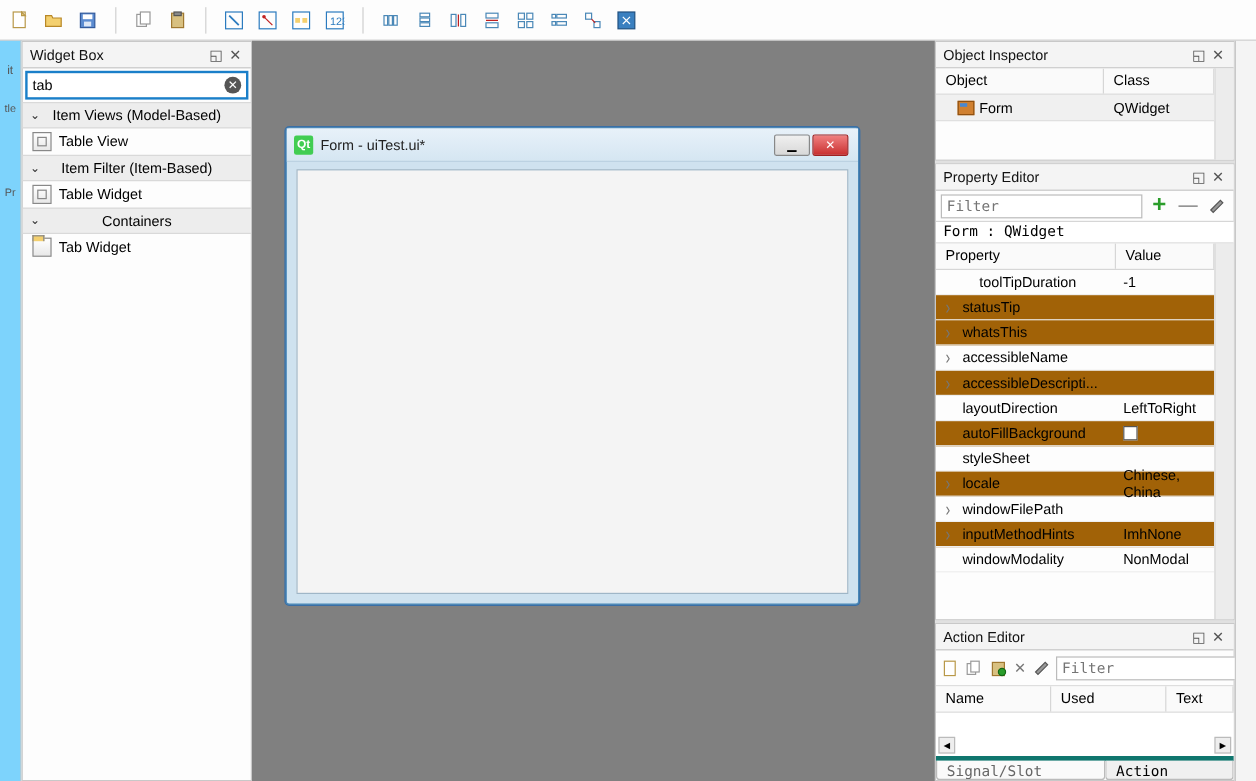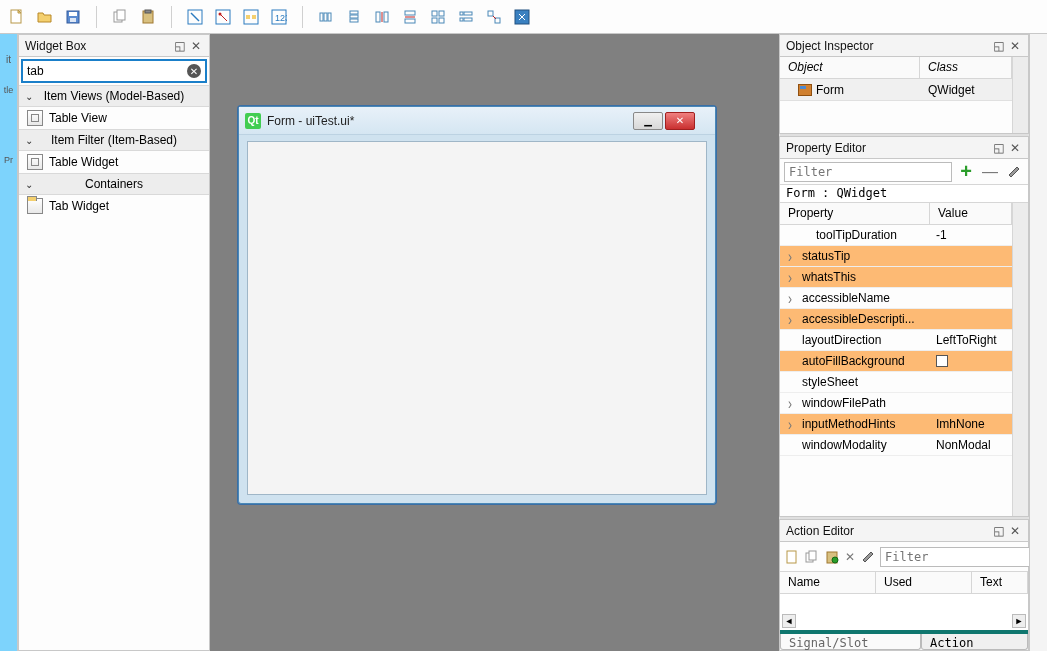--- a/index.html
+++ b/index.html
@@ -31,39 +31,39 @@
   .wb-cat { height:22px; background:#ededed; border-top:1px solid #d9d9d9; border-bottom:1px solid #d9d9d9; display:flex; align-items:center; justify-content:center; position:relative; font-size:12px; cursor:pointer;}
   .wb-cat .chev { position:absolute; left:6px; font-size:10px; color:#333;}
   .wb-item { height:22px; display:flex; align-items:center; padding:0 6px 0 8px; gap:6px; cursor:grab;}
   .wb-icon { width:16px; height:16px; border:1px solid #888; background:linear-gradient(#fff,#e8e8e8); position:relative;}
   .wb-icon.tab::before{content:"";position:absolute;top:-3px;left:-1px;width:8px;height:4px;border:1px solid #888;border-bottom:none;background:#f4d06f;}
   .wb-icon.table::after{content:"";position:absolute;left:3px;right:3px;top:3px;bottom:3px;border:1px solid #888;}
 
   
   .canvas-area { flex:1; background:#808080; position:relative; overflow:hidden;}
   .form-window { position:absolute; left:28px; top:72px; width:478px; height:398px; background:#cfe2ef; border:1px solid #4a88b7; border-radius:3px; box-shadow:0 0 0 1px #3a6ea5;}
-  .form-titlebar { height:28px; background:linear-gradient(#e8f1f9,#d5e6f2); border-bottom:1px solid #bcd2e2; display:flex; align-items:center; padding:0 20px 0 6px; gap:6px;}
+  .form-titlebar { height:28px; background:linear-gradient(#e8f1f9,#d5e6f2); border-bottom:1px solid #bcd2e2; display:flex; align-items:center; padding:0 8px 0 6px; gap:6px;}
   .qt-logo{width:16px;height:16px;background:#41cd52;color:#fff;font-weight:bold;font-size:10px;display:flex;align-items:center;justify-content:center;border-radius:2px;}
   .form-title-text{flex:1;font-size:12px;color:#222;}
   .win-btns{display:flex;gap:2px;}
   .win-btn{width:30px;height:18px;border:1px solid #888;border-radius:2px;display:flex;align-items:center;justify-content:center;font-size:10px;cursor:pointer;}
   .win-btn.min{background:linear-gradient(#f0f0f0,#d8d8d8);}
   .win-btn.close{background:linear-gradient(#f08080,#c93030);color:#fff;border-color:#a02020;}
   .form-body { position:absolute; left:8px; right:8px; top:34px; bottom:8px; background:#f4f4f4; border:1px solid #9fb6c7;
     background-image: radial-gradient(circle, #b8b8b8 0.5px, transparent 0.5px);
     background-size: 10px 10px; background-position: 4px 4px;
   }
 
   
   .right-col { width: 250px; display:flex; flex-direction:column; gap:2px; background:#e0e0e0;}
   .right-edge { width:18px; border-left:1px solid #c8c8c8; background:#f4f4f4;}
 
   .obj-insp { height:100px; }
   .oi-body { flex:1; overflow:auto; position:relative;}
-  .oi-head { display:flex; height:22px; border-bottom:1px solid #d6d6d6; background:#fafafa;font-style:italic;}
+  .oi-head { display:flex; height:22px; border-bottom:1px solid #d6d6d6; background:#fafafa;}
   .oi-head div{ padding:3px 8px; border-right:1px solid #d6d6d6;}
   .oi-col1{width:140px;}
   .oi-col2{flex:1;}
   .oi-row { display:flex; height:22px; align-items:center; background:#f0f0f0; border-bottom:1px solid #e0e0e0;}
   .oi-row .c1{width:140px; display:flex; align-items:center; gap:4px; padding-left:18px;}
   .oi-row .c2{flex:1; padding:0 8px;}
   .form-icon{width:14px;height:12px;background:#d08030;border:1px solid #905010;position:relative;}
   .form-icon::before{content:"";position:absolute;left:1px;top:1px;right:5px;height:3px;background:#4a88d0;}
 
   
@@ -72,21 +72,21 @@
   .pe-filter { flex:1; height:20px; border:1px solid #bbb; padding:0 4px; font-family:monospace; font-size:12px; color:#888;}
   .pe-plus { width:20px; height:20px; font-size:20px; font-weight:bold; color:#2a9d2a; display:flex; align-items:center; justify-content:center; cursor:pointer;}
   .pe-minus { width:20px; height:20px; font-size:16px; color:#777; display:flex; align-items:center; justify-content:center; cursor:pointer;}
   .pe-wrench { width:20px; height:20px; display:flex;align-items:center;justify-content:center; cursor:pointer;}
   .pe-context { height:18px; border-bottom:1px solid #d6d6d6; padding:1px 6px; font-family:monospace; font-size:12px; background:#fff;}
   .pe-head { display:flex; height:22px; border-bottom:1px solid #d6d6d6; background:#fafafa;}
   .pe-head div{padding:3px 8px; border-right:1px solid #d6d6d6;}
   .pe-col1{width:150px;} .pe-col2{flex:1;}
   .pe-body { flex:1; overflow-y:auto; overflow-x:hidden;}
   .pe-row { display:flex; height:21px; align-items:center; border-bottom:1px solid #eee;}
-  .pe-row.h{ background:#fdba74;}
+  .pe-row.h{ background:#a16207;}
   .pe-row .c1{width:150px; padding-left:22px; display:flex; align-items:center; gap:4px; position:relative; white-space:nowrap; overflow:hidden; text-overflow:ellipsis;}
   .pe-row .c1.exp::before{content:"›"; position:absolute; left:8px; font-size:12px; color:#777; transform:scaleY(1.4);}
   .pe-row .c2{flex:1; padding:0 6px; display:flex; align-items:center;}
   .pe-check{width:12px;height:12px;border:1px solid #555;background:#fff;}
 
   
   .act-ed { height:132px;}
   .ae-toolbar{height:30px; display:flex; align-items:center; gap:4px; padding:2px 4px; border-bottom:1px solid #d6d6d6;}
   .ae-btn{width:22px;height:22px; border:1px solid transparent; display:flex;align-items:center;justify-content:center; cursor:pointer;}
   .ae-filter{flex:1; height:20px; border:1px solid #bbb; padding:0 4px; font-family:monospace; font-size:12px; color:#888;}
@@ -379,20 +379,24 @@
                 <div class="pe-row h">
                   <div class="c1">autoFillBackground</div>
                   <div class="c2">
                     <div class="pe-check"></div>
                   </div>
                 </div>
                 <div class="pe-row">
                   <div class="c1">styleSheet</div>
                   <div class="c2"></div>
                 </div>
+                <div class="pe-row h">
+                  <div class="c1 exp">locale</div>
+                  <div class="c2">Chinese, China</div>
+                </div>
                 <div class="pe-row">
                   <div class="c1 exp">windowFilePath</div>
                   <div class="c2"></div>
                 </div>
                 <div class="pe-row h">
                   <div class="c1 exp">inputMethodHints</div>
                   <div class="c2">ImhNone</div>
                 </div>
                 <div class="pe-row">
                   <div class="c1">windowModality</div>

